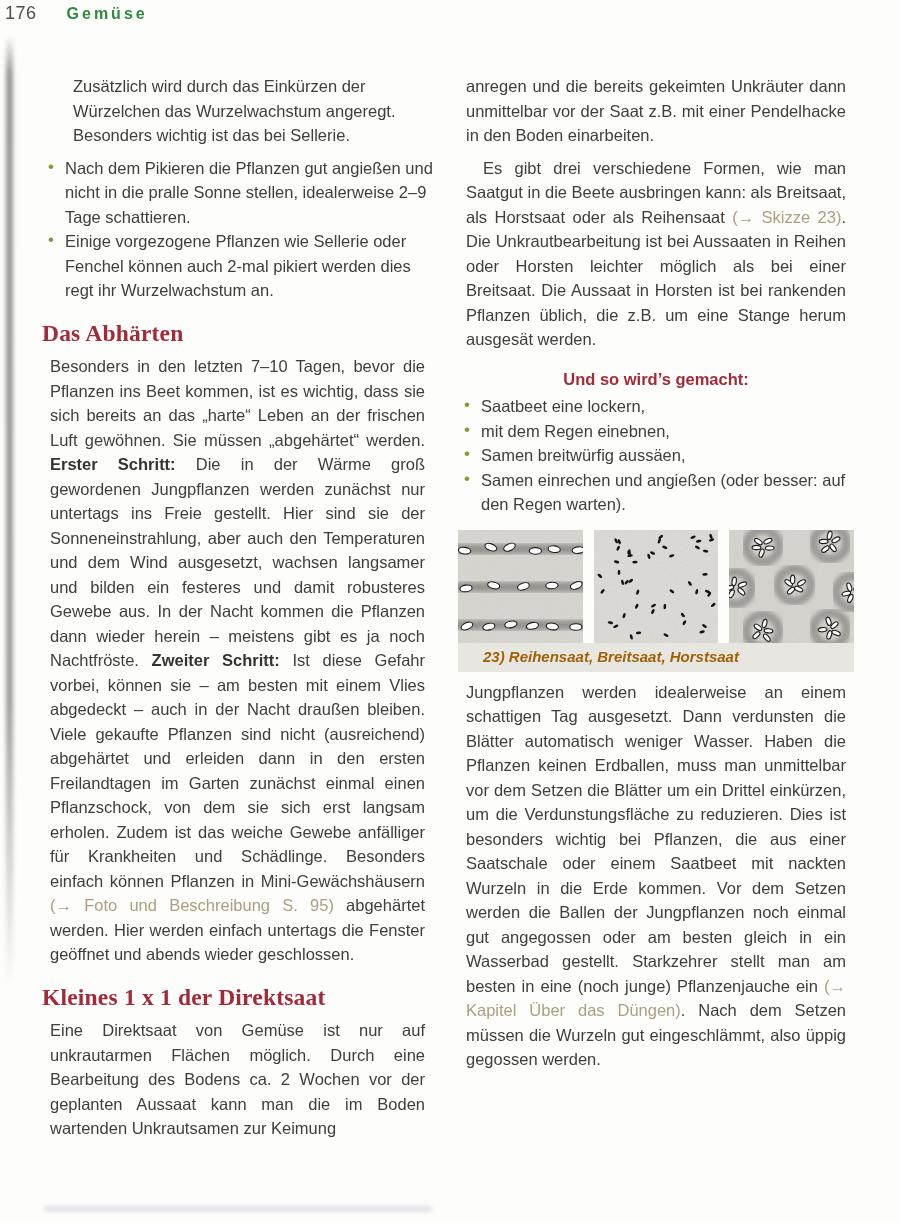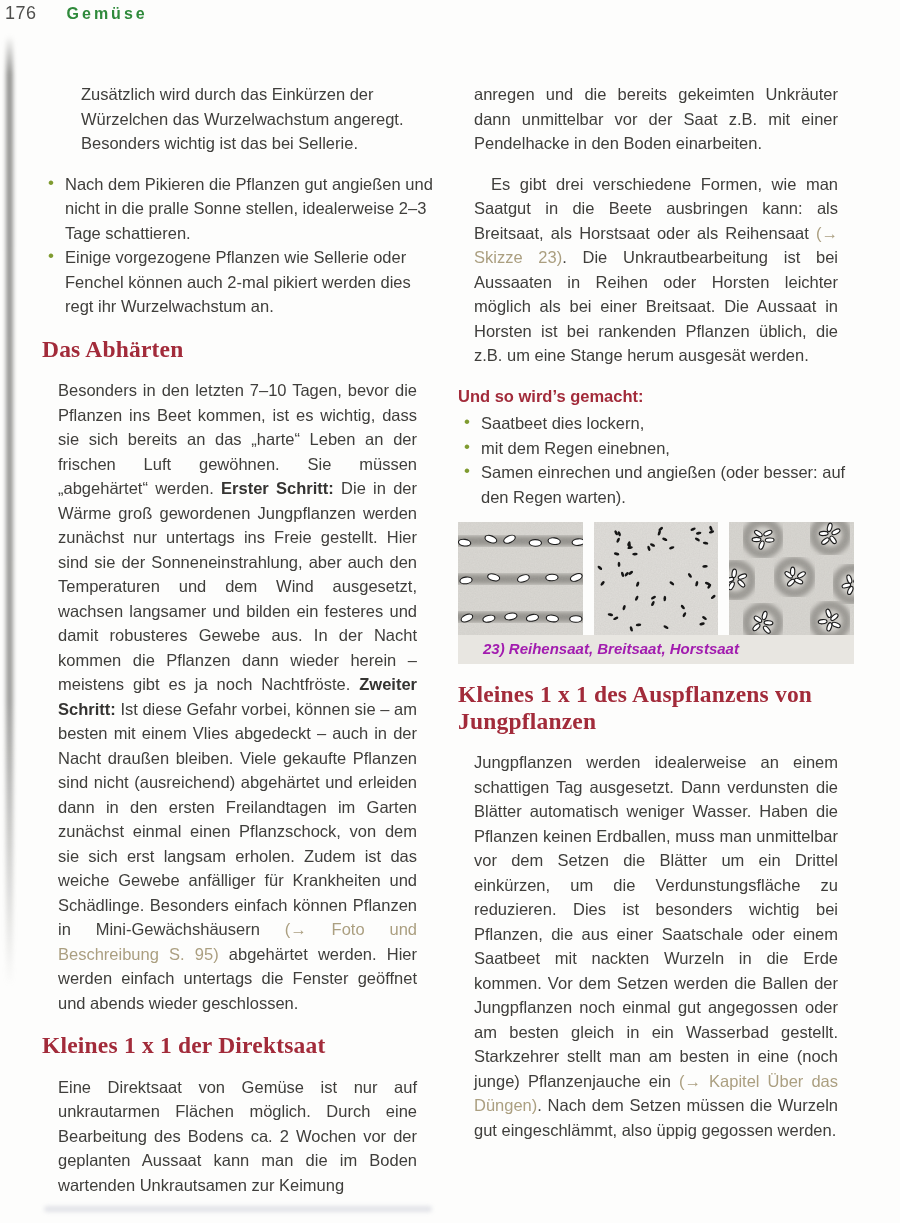--- a/index.html
+++ b/index.html
@@ -9,36 +9,36 @@
   .pagenum{font-size:18px;color:#4f4f4d;letter-spacing:0.5px;}
   .chapter{font-size:16px;font-weight:bold;color:#2f8a3b;letter-spacing:3px;margin-left:30px;}
   .edge-shadow{position:absolute;left:6px;top:36px;width:7px;height:950px;
         background:linear-gradient(to bottom,#96969400,#949492 4%,#9c9c9a 70%,rgba(160,160,158,0) 100%);
         filter:blur(2px);}
   .bottom-artifact{position:absolute;left:44px;top:1206px;width:388px;height:6px;
         background:#b9bccb;opacity:.4;filter:blur(2px);border-radius:3px;}
   .col{position:absolute;top:66px;font-size:16.5px;line-height:24.5px;}
   .col-left{left:42px;width:391px;}
   .col-right{left:458px;width:396px;}
-  p{margin:16px;}
+  p{margin:8px;}
   .justify{text-align:justify;hyphens:auto;-webkit-hyphens:auto;}
   .intro{padding-left:23px;text-align:left;}
   ul.dots{list-style:none;margin:0;padding:0 0 0 23px;text-align:left;}
   ul.dots li{position:relative;}
   ul.dots li::before{content:"\2022";position:absolute;left:-17px;top:-1px;color:#7f9b30;font-size:17px;}
   h2.serif{font-family:"Liberation Serif",serif;font-weight:bold;color:#a22b3a;
         font-size:23.5px;line-height:26.5px;margin:17px 0 7px;letter-spacing:0.2px;}
-  h3.redsans{color:#a22b3a;font-size:16.5px;line-height:24.5px;margin:15px 0 3px;font-weight:bold;}
+  h3.redsans{color:#a22b3a;font-size:16.5px;line-height:24.5px;margin:15px 0 3px;font-weight:bold;text-align:center;}
   .xref{color:#ab9f80;}
   b{color:#353432;}
   .figure{margin-top:13px;margin-bottom:3px;}
   .photos{display:flex;gap:11px;}
   .photo{flex:1;height:113px;background:#dbd9d4;}
   .photo svg{width:100%;height:100%;display:block;}
-  .caption{background:#e8e6e1;font-style:italic;font-weight:bold;font-size:15px;color:#a21caf;
+  .caption{background:#e8e6e1;font-style:italic;font-weight:bold;font-size:15px;color:#a16207;
         padding:4px 8px 5px 25px;line-height:20px;}
   .section-space{margin-top:26px;}
 </style>
 </head>
 <body>
 
 <svg width="0" height="0" style="position:absolute" aria-hidden="true">
   <defs>
     <filter id="soft">
         <feGaussianBlur stdDeviation="2.3"></feGaussianBlur>
@@ -58,39 +58,40 @@
     <span class="pagenum">176</span>
     <span class="chapter">Gemüse</span>
   </div>
 
   <div class="edge-shadow"></div>
   <div class="bottom-artifact"></div>
 
   <div class="col col-left">
     <p class="intro">Zusätzlich wird durch das Einkürzen der Würzelchen das Wurzelwachstum angeregt. Besonders wichtig ist das bei Sellerie.</p>
     <ul class="dots">
-      <li>Nach dem Pikieren die Pflanzen gut angießen und nicht in die pralle Sonne stellen, idealerweise 2–3 Tage schattieren.</li>
+      <li>Nach dem Pikieren die Pflanzen gut angießen und nicht in die pralle Sonne stellen, idealerweise 2–9 Tage schattieren.</li>
       <li>Einige vorgezogene Pflanzen wie Sellerie oder Fenchel können auch 2-mal pikiert werden  dies regt ihr Wurzelwachstum an.</li>
     </ul>
 
     <h2 class="serif">Das Abhärten</h2>
     <p class="justify"><span>Besonders in den letzten 7–10 Tagen, bevor die Pflanzen ins Beet kommen, ist es wichtig, dass sie sich bereits an das „harte“ Leben an der frischen Luft gewöhnen. Sie müssen „abgehärtet“ werden. </span><b>Erster Schritt:</b><span> Die in der Wärme groß gewordenen Jungpflanzen werden zunächst nur untertags ins Freie gestellt. Hier sind sie der Sonneneinstrahlung, aber auch den Temperaturen und dem Wind ausgesetzt, wachsen langsamer und bilden ein festeres und damit robusteres Gewebe aus. In der Nacht kommen die Pflanzen dann wieder herein – meistens gibt es ja noch Nachtfröste. </span><b>Zweiter Schritt:</b><span> Ist diese Gefahr vorbei, können sie – am besten mit einem Vlies abgedeckt – auch in der Nacht draußen bleiben. Viele gekaufte Pflanzen sind nicht (ausreichend) abgehärtet und erleiden dann in den ersten Freilandtagen im Garten zunächst einmal einen Pflanzschock, von dem sie sich erst langsam erholen. Zudem ist das weiche Gewebe anfälliger für Krankheiten und Schädlinge. Besonders einfach können Pflanzen in Mini-Gewächshäusern </span><span class="xref">(→ Foto und Beschreibung S. 95)</span><span> abgehärtet werden. Hier werden einfach untertags die Fenster geöffnet und abends wieder geschlossen.</span></p>
 
     <h2 class="serif">Kleines 1 x 1 der Direktsaat</h2>
     <p class="justify">Eine Direktsaat von Gemüse ist nur auf unkrautarmen Flächen möglich. Durch eine Bearbeitung des Bodens ca. 2 Wochen vor der geplanten Aussaat kann man die im Boden wartenden Unkrautsamen zur Keimung</p>
   </div>
 
   <div class="col col-right">
     <p class="justify">anregen und die bereits gekeimten Unkräuter dann unmittelbar vor der Saat z.B. mit einer Pendelhacke in den Boden einarbeiten.</p>
     <p class="justify" style="text-indent:17px"><span>Es gibt drei verschiedene Formen, wie man Saatgut in die Beete ausbringen kann: als Breitsaat, als Horstsaat oder als Reihensaat </span><span class="xref">(→ Skizze 23)</span><span>. Die Unkrautbearbeitung ist bei Aussaaten in Reihen oder Horsten leichter möglich als bei einer Breitsaat. Die Aussaat in Horsten ist bei rankenden Pflanzen üblich, die z.B. um eine Stange herum ausgesät werden.</span></p>
 
     <h3 class="redsans">Und so wird’s gemacht:</h3>
     <ul class="dots">
-      <li>Saatbeet dies lockern,</li>
+      <li>Saatbeet eine lockern,</li>
       <li>mit dem Regen einebnen,</li>
+      <li>Samen breitwürfig aussäen,</li>
       <li>Samen einrechen und angießen (oder besser: auf den Regen warten).</li>
     </ul>
 
     <div class="figure">
       <div class="photos">
         <div class="photo">
           <svg viewBox="0 0 122 113" preserveAspectRatio="none">
               <rect x="0" y="0" width="122" height="113" fill="#dbd9d4"></rect>
               <rect x="-6" y="14" width="134" height="10" fill="#86847f" opacity="0.85" filter="url(#soft)"></rect>
               <rect x="-6" y="52" width="134" height="10" fill="#86847f" opacity="0.85" filter="url(#soft)"></rect>
@@ -221,16 +222,15 @@
               <ellipse cx="91.61679975580952" cy="99.67426624687121" rx="4.3" ry="2.1" fill="#ffffff" stroke="#1c1c1c" stroke-width="1.1" transform="rotate(174.84806064143777 91.61679975580952 99.67426624687121)"></ellipse>
               <ellipse cx="97.46160332727294" cy="91.32801986437164" rx="4.3" ry="2.1" fill="#ffffff" stroke="#1c1c1c" stroke-width="1.1" transform="rotate(251.2464842237532 97.46160332727294 91.32801986437164)"></ellipse>
               <ellipse cx="103.19862106532501" cy="95.15311532340353" rx="4.3" ry="2.1" fill="#ffffff" stroke="#1c1c1c" stroke-width="1.1" transform="rotate(317.4919843412936 103.19862106532501 95.15311532340353)"></ellipse>
               <ellipse cx="104.85538508798233" cy="102.95297662935927" rx="4.3" ry="2.1" fill="#ffffff" stroke="#1c1c1c" stroke-width="1.1" transform="rotate(384.03813088312745 104.85538508798233 102.95297662935927)"></ellipse>
             </svg>
         </div>
       </div>
       <div class="caption">23) Reihensaat, Breitsaat, Horstsaat</div>
     </div>
 
-    <h2 class="serif section-space">Kleines 1 x 1 des Auspflanzens von Jungpflanzen</h2>
     <p class="justify"><span>Jungpflanzen werden idealerweise an einem schattigen Tag ausgesetzt. Dann verdunsten die Blätter automatisch weniger Wasser. Haben die Pflanzen keinen Erdballen, muss man unmittelbar vor dem Setzen die Blätter um ein Drittel einkürzen, um die Verdunstungsfläche zu reduzieren. Dies ist besonders wichtig bei Pflanzen, die aus einer Saatschale oder einem Saatbeet mit nackten Wurzeln in die Erde kommen. Vor dem Setzen werden die Ballen der Jungpflanzen noch einmal gut angegossen oder am besten gleich in ein Wasserbad gestellt. Starkzehrer stellt man am besten in eine (noch junge) Pflanzenjauche ein </span><span class="xref">(→ Kapitel Über das Düngen)</span><span>. Nach dem Setzen müssen die Wurzeln gut eingeschlämmt, also üppig gegossen werden.</span></p>
   </div>
 </div>
 
 </body></html>

